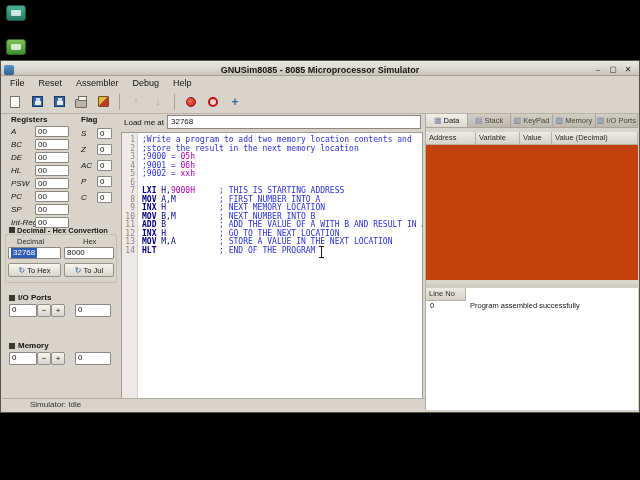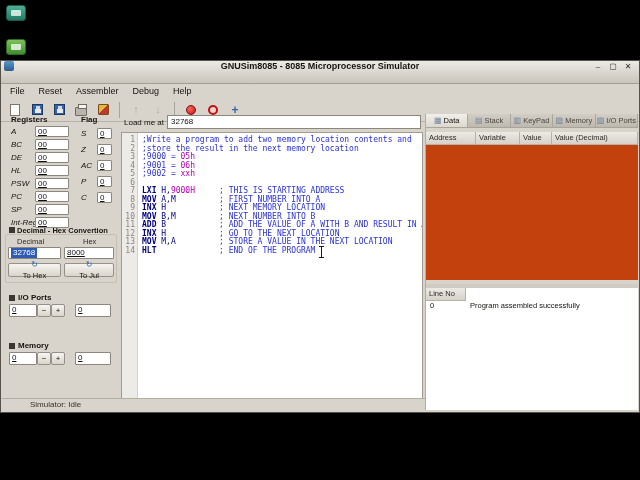--- a/index.html
+++ b/index.html
@@ -11,22 +11,22 @@
   .desktop-icon { position:absolute; left:6px; width:20px; height:16px; border-radius:3px; }
   #dicon1 { top:5px;  background:linear-gradient(#4bb197,#247a63); border:1px solid #1b5a49; }
   #dicon2 { top:39px; background:linear-gradient(#7ec15a,#3f8f2f); border:1px solid #2f6a24; }
   .desktop-icon::after { content:""; position:absolute; left:4px; top:4px; width:10px; height:6px;
          background:rgba(255,255,255,.75); border-radius:1px; }
 
   
   #window { position:absolute; left:0; top:60px; width:640px; height:353px;
             background:#d8d4cb; border:1px solid #55524c; }
 
-  #titlebar { height:23px; background:linear-gradient(#eceae5,#c9c5bb);
-              border-bottom:1px solid #a39f94; position:relative; display:flex; align-items:flex-start; }
+  #titlebar { height:15px; background:linear-gradient(#eceae5,#c9c5bb);
+              border-bottom:1px solid #a39f94; position:relative; display:flex; align-items:flex-end; }
   #title-icon { width:10px; height:10px; margin-left:3px; background:linear-gradient(#5b96c8,#2c5d8f);
                 border-radius:2px; flex:none; }
   #window-title { position:absolute; left:0; right:0; text-align:center;
                   font-size:9px; font-weight:bold; color:#15130f; }
   #window-controls { margin-left:auto; display:flex; gap:3px; padding-right:5px; z-index:1; }
   .win-btn { width:12px; height:11px; font-size:8px; line-height:11px; text-align:center; color:#2e2b26; }
   .wb-min::before { content:"–"; }  .wb-max::before { content:"▢"; }  .wb-close::before { content:"✕"; }
 
   #menubar { height:14px; display:flex; align-items:center; padding-left:2px; }
   .menu-item { font-size:9px; padding:0 7px; height:14px; line-height:14px; }
@@ -54,28 +54,28 @@
   #sidebar { position:absolute; left:2px; top:53px; width:116px; height:286px; font-size:8px; }
   .sec-title { font-weight:bold; font-size:8px; position:absolute; }
   #reg-title { left:8px; top:1px; }
   #flag-title { left:78px; top:1px; }
   #reg-rows { position:absolute; left:0; top:12px; width:116px; }
   #flag-rows { position:absolute; left:0; top:14px; width:116px; }
   .reg-row, .flag-row { position:absolute; left:0; width:116px; height:13px; }
   .reg-label, .flag-label { position:absolute; left:8px; top:1px; font-style:italic; font-size:8px; }
   .flag-label { left:78px; }
   .entry { background:#fff; border:1px solid #8b877d; border-radius:1px;
-           font-size:8px; line-height:10px; padding-left:2px; color:#111; overflow:hidden;text-decoration:underline; }
+           font-size:8px; line-height:10px; padding-left:2px; color:#111; overflow:hidden; }
   .reg-entry { position:absolute; left:32px; top:0; width:34px; height:11px; }
   .flag-entry { position:absolute; left:94px; top:0; width:15px; height:11px; }
 
   .expander { position:absolute; width:6px; height:6px; background:#3a372f; }
   .btn { position:absolute; background:linear-gradient(#f7f5f1,#d9d5cb); border:1px solid #94908a;
          border-radius:2px; font-size:7.5px; display:flex; align-items:center; justify-content:center;
-         gap:2px; color:#15130f;flex-direction:column; }
+         gap:2px; color:#15130f; }
   .refresh-icon::before { content:"↻"; color:#3465a4; font-size:8px; line-height:1; }
 
   #converter { position:absolute; left:0; top:112px; width:116px; height:62px; }
   #conv-frame { position:absolute; left:2px; top:8px; right:2px; height:49px;
                 border:1px solid #c3bfb5; border-radius:2px; }
   #conv-exp { left:6px; top:1px; }
   #conv-title { position:absolute; left:14px; top:0; font-weight:bold; font-size:7.5px; white-space:nowrap; }
   .conv-lab { position:absolute; top:11px; font-size:7.5px; color:#2e2b26; }
   #dec-lab { left:14px; } #hex-lab { left:80px; }
   #dec-input { position:absolute; left:5px; top:21px; width:53px; height:12px; }

